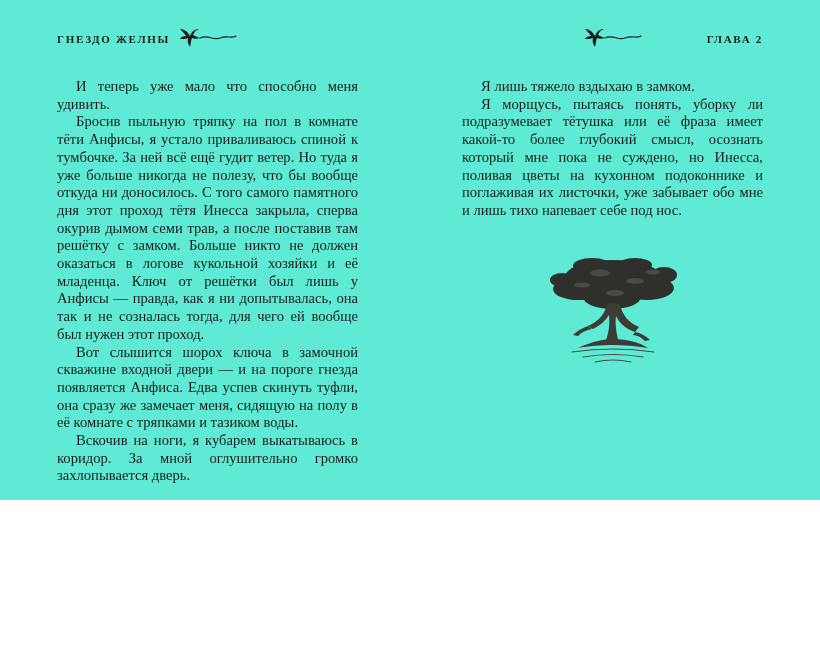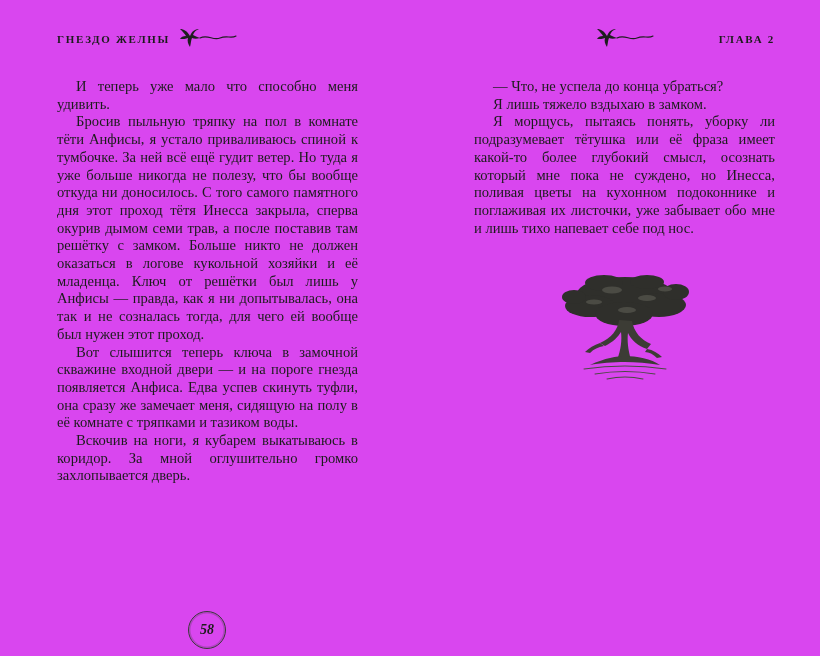--- a/index.html
+++ b/index.html
@@ -5,28 +5,28 @@
   * { margin: 0; padding: 0; box-sizing: border-box; }
   html, body { background: #ffffff; }
   body {
     width: 820px; height: 656px;
     font-family: "Liberation Serif", serif;
     color: #1c1c1c;
     overflow: hidden;
   }
   .spread {
     position: relative;
-    width: 820px; height: 656px;
-    background: #d946ef;
+    width: 820px; height: 500px;
+    background: #5eead4;
     overflow: hidden;
     padding-left: 16px;
   }
   .page-col { position: absolute; top: 24px; width: 301px; }
   .page-col.left  { left: 57px; }
-  .page-col.right { left: 462px; margin-left: 12px; }
+  .page-col.right { left: 462px; }
 
   .page-header { position: relative; height: 32px; margin-bottom: 22px; }
   .running-title {
     position: absolute; top: 9px;
     font-size: 11px; font-weight: bold;
     letter-spacing: 1.7px;
     color: #1c1c1c;
     white-space: nowrap;
   }
   .page-col.left  .running-title { left: 0; }
@@ -67,37 +67,36 @@
       <span class="bird-ornament">
         <svg width="58" height="24" viewBox="0 0 58 24" aria-hidden="true">
           <path d="M11,10 C8,5 5,3 1,3 C4,6 6,8 7,10 C4,10 2,11 1,13 C4,13 7,13 9,12 C8,15 9,18 11,21 C12,17 12,14 13,12 C15,13 18,13 21,12 C18,11 16,10 14,9 C15,6 17,4 20,3 C16,3 13,5 11,10 Z" fill="#1e1e1e"></path>
           <path d="M21,12 C29,8 34,15 41,12 C48,9 52,13 57,10" stroke="#1e1e1e" stroke-width="1.1" fill="none" stroke-linecap="round"></path>
         </svg>
       </span>
     </div>
     <div class="body-text">
       <p>И теперь уже мало что способно меня удивить.</p>
       <p>Бросив пыльную тряпку на пол в комнате тёти Анфисы, я устало приваливаюсь спиной к тумбочке. За ней всё ещё гудит ветер. Но туда я уже больше никогда не полезу, что бы вообще откуда ни доносилось. С того самого памятного дня этот проход тётя Инесса закрыла, сперва окурив дымом семи трав, а после поставив там решётку с замком. Больше никто не должен оказаться в логове кукольной хозяйки и её младенца. Ключ от решётки был лишь у Анфисы — правда, как я ни допытывалась, она так и не созналась тогда, для чего ей вообще был нужен этот проход.</p>
-      <p>Вот слышится теперь ключа в замочной скважине входной двери — и на пороге гнезда появляется Анфиса. Едва успев скинуть туфли, она сразу же замечает меня, сидящую на полу в её комнате с тряпками и тазиком воды.</p>
+      <p>Вот слышится шорох ключа в замочной скважине входной двери — и на пороге гнезда появляется Анфиса. Едва успев скинуть туфли, она сразу же замечает меня, сидящую на полу в её комнате с тряпками и тазиком воды.</p>
       <p>Вскочив на ноги, я кубарем выкатываюсь в коридор. За мной оглушительно громко захлопывается дверь.</p>
     </div>
   </div>
 
   <div class="page-col right">
     <div class="page-header">
       <span class="bird-ornament">
         <svg width="58" height="24" viewBox="0 0 58 24" aria-hidden="true">
           <path d="M11,10 C8,5 5,3 1,3 C4,6 6,8 7,10 C4,10 2,11 1,13 C4,13 7,13 9,12 C8,15 9,18 11,21 C12,17 12,14 13,12 C15,13 18,13 21,12 C18,11 16,10 14,9 C15,6 17,4 20,3 C16,3 13,5 11,10 Z" fill="#1e1e1e"></path>
           <path d="M21,12 C29,8 34,15 41,12 C48,9 52,13 57,10" stroke="#1e1e1e" stroke-width="1.1" fill="none" stroke-linecap="round"></path>
         </svg>
       </span>
       <span class="running-title">ГЛАВА 2</span>
     </div>
     <div class="body-text">
-      <p>— Что, не успела до конца убраться?</p>
       <p>Я лишь тяжело вздыхаю в замком.</p>
       <p>Я морщусь, пытаясь понять, уборку ли подразумевает тётушка или её фраза имеет какой-то более глубокий смысл, осознать который мне пока не суждено, но Инесса, поливая цветы на кухонном подоконнике и поглаживая их листочки, уже забывает обо мне и лишь тихо напевает себе под нос.</p>
     </div>
 
     <div class="tree-wrap">
       <svg width="132" height="120" viewBox="0 0 132 120" aria-hidden="true">
 
         <g fill="#2f2f2b">
           <ellipse cx="66" cy="25" rx="48" ry="17"></ellipse>
           <ellipse cx="31" cy="37" rx="25" ry="11"></ellipse>

